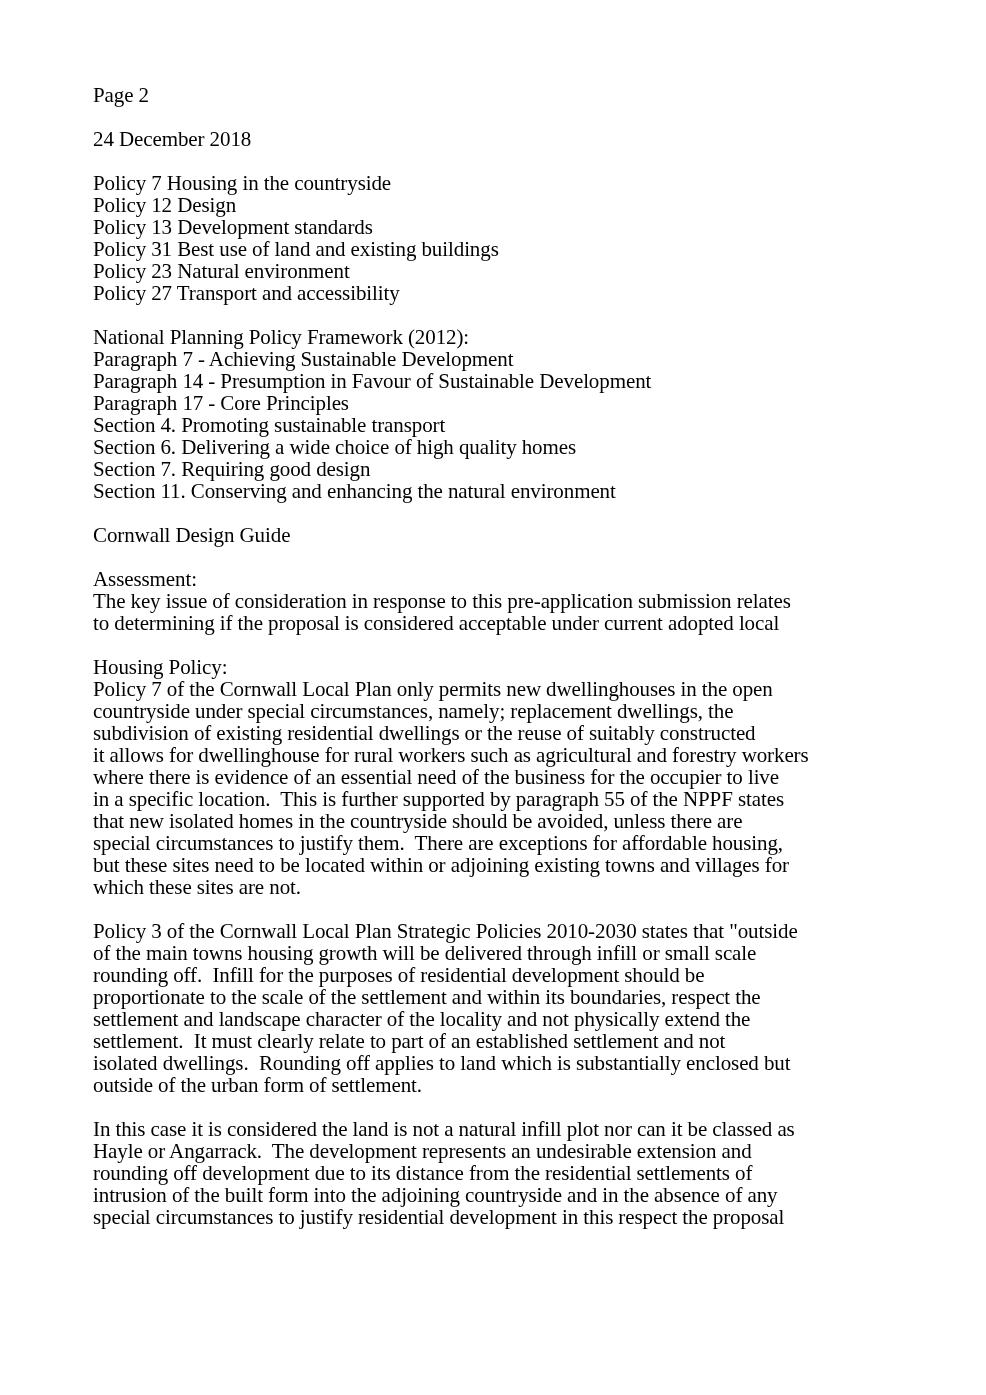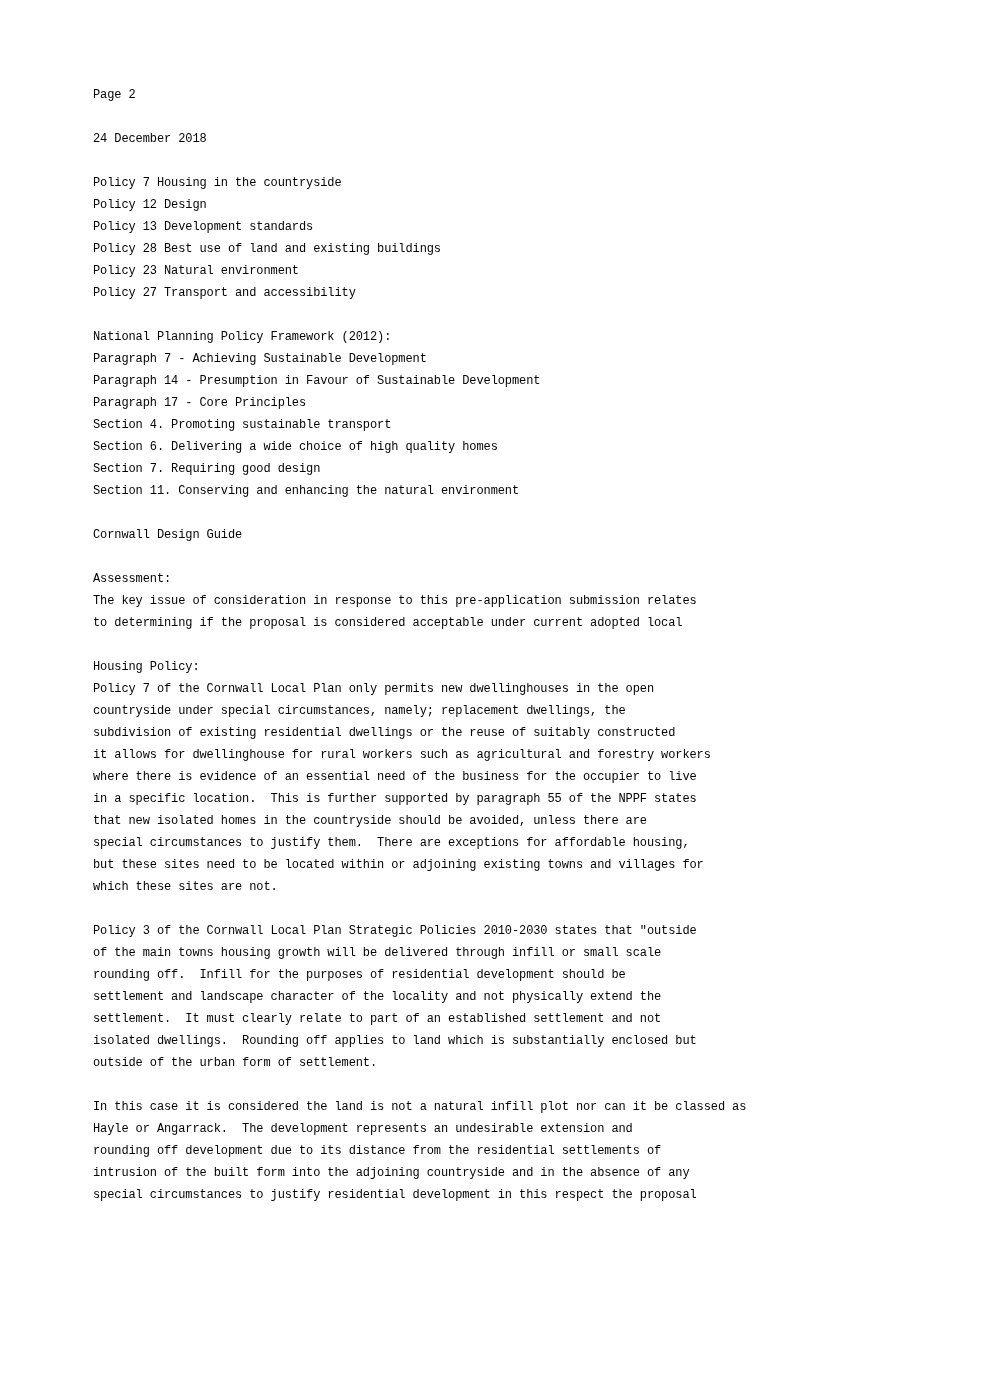--- a/index.html
+++ b/index.html
@@ -8,22 +8,22 @@
     background: #ffffff;
   }
   .page {
     position: relative;
     width: 869px;
     height: 1395px;
     margin: 0;
     background: #ffffff;
     box-sizing: border-box;
     padding: 84px 40px 0 93px;
-    font-family: Liberation Mono, monospace;
-    font-size: 12px;
+    font-family: Liberation Serif, serif;
+    font-size: 21px;
     line-height: 22px;
     color: #000000;
     overflow: hidden;
   }
   .block {
     margin: 0 0 22px 0;
   }
   .line {
     white-space: pre;
     letter-spacing: -0.1px;
@@ -37,21 +37,21 @@
       <div class="block">
         <div class="line">Page 2</div>
       </div>
       <div class="block">
         <div class="line">24 December 2018</div>
       </div>
       <div class="block">
         <div class="line">Policy 7 Housing in the countryside</div>
         <div class="line">Policy 12 Design</div>
         <div class="line">Policy 13 Development standards</div>
-        <div class="line">Policy 28 Best use of land and existing buildings</div>
+        <div class="line">Policy 31 Best use of land and existing buildings</div>
         <div class="line">Policy 23 Natural environment</div>
         <div class="line">Policy 27 Transport and accessibility</div>
       </div>
       <div class="block">
         <div class="line">National Planning Policy Framework (2012):</div>
         <div class="line">Paragraph 7 - Achieving Sustainable Development</div>
         <div class="line">Paragraph 14 - Presumption in Favour of Sustainable Development</div>
         <div class="line">Paragraph 17 - Core Principles</div>
         <div class="line">Section 4. Promoting sustainable transport</div>
         <div class="line">Section 6. Delivering a wide choice of high quality homes</div>
@@ -76,20 +76,21 @@
         <div class="line">in a specific location.  This is further supported by paragraph 55 of the NPPF states</div>
         <div class="line">that new isolated homes in the countryside should be avoided, unless there are</div>
         <div class="line">special circumstances to justify them.  There are exceptions for affordable housing,</div>
         <div class="line">but these sites need to be located within or adjoining existing towns and villages for</div>
         <div class="line">which these sites are not.</div>
       </div>
       <div class="block">
         <div class="line">Policy 3 of the Cornwall Local Plan Strategic Policies 2010-2030 states that "outside</div>
         <div class="line">of the main towns housing growth will be delivered through infill or small scale</div>
         <div class="line">rounding off.  Infill for the purposes of residential development should be</div>
+        <div class="line">proportionate to the scale of the settlement and within its boundaries, respect the</div>
         <div class="line">settlement and landscape character of the locality and not physically extend the</div>
         <div class="line">settlement.  It must clearly relate to part of an established settlement and not</div>
         <div class="line">isolated dwellings.  Rounding off applies to land which is substantially enclosed but</div>
         <div class="line">outside of the urban form of settlement.</div>
       </div>
       <div class="block">
         <div class="line">In this case it is considered the land is not a natural infill plot nor can it be classed as</div>
         <div class="line">Hayle or Angarrack.  The development represents an undesirable extension and</div>
         <div class="line">rounding off development due to its distance from the residential settlements of</div>
         <div class="line">intrusion of the built form into the adjoining countryside and in the absence of any</div>

